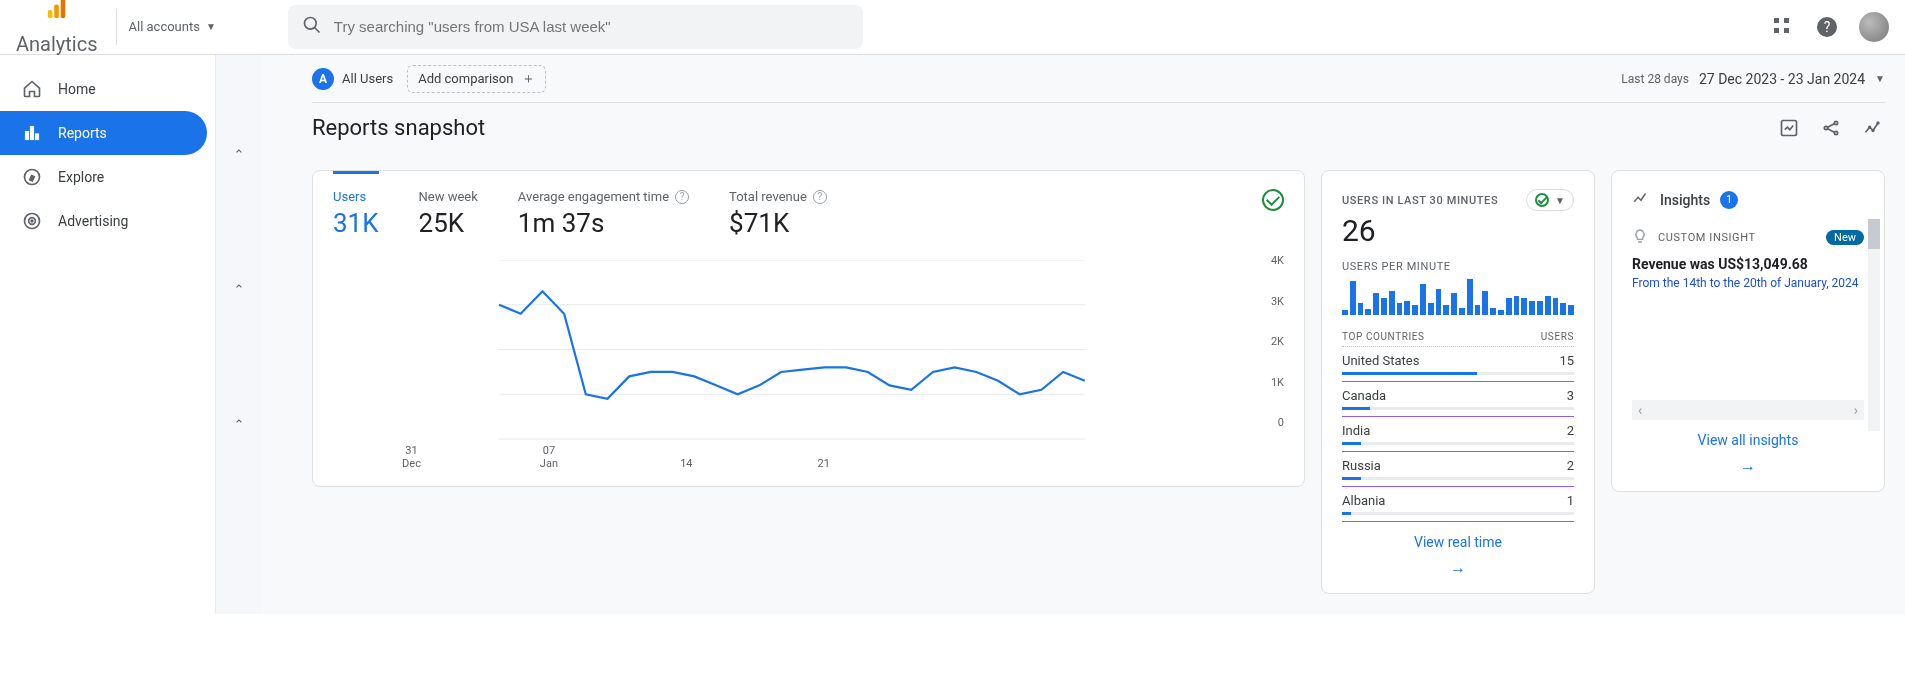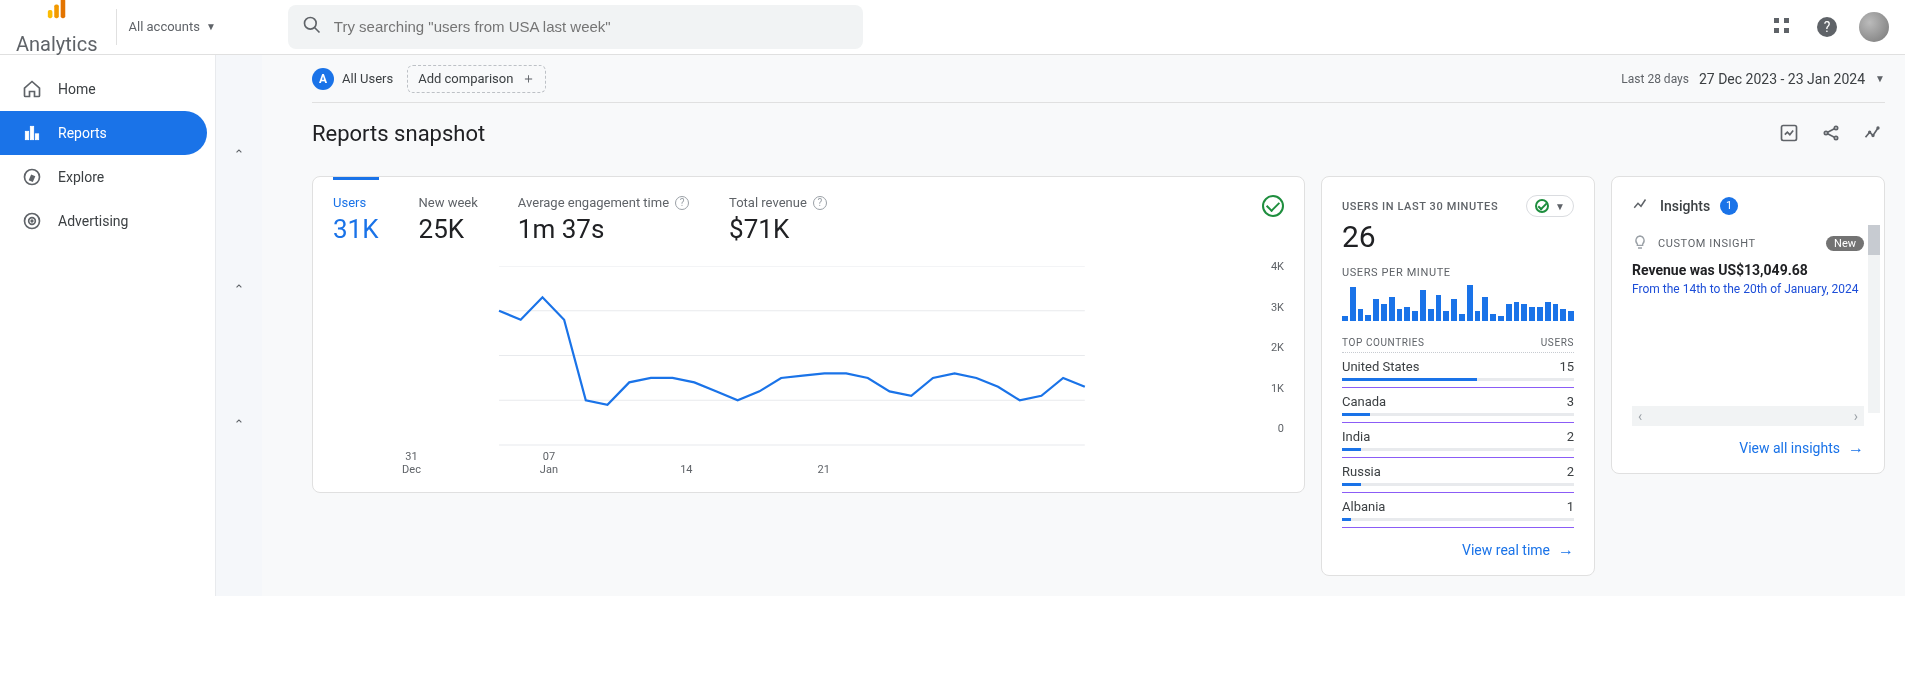--- a/index.html
+++ b/index.html
@@ -39,21 +39,21 @@
   .seg-badge { width:22px; height:22px; border-radius:50%; background:#1a73e8; color:#fff; font-size:12px; font-weight:700; display:flex; align-items:center; justify-content:center; }
   .seg-label { margin-left:8px; font-size:13px; color:#3c4043; }
   .add-comp { margin-left:14px; display:flex; align-items:center; gap:8px; padding:4px 10px; border:1px dashed #bdc1c6; border-radius:6px; font-size:13px; color:#3c4043; cursor:pointer; }
   .add-comp .plus { font-size:14px; color:#5f6368; }
   .date-picker { margin-left:auto; display:flex; align-items:center; gap:10px; cursor:pointer; }
   .date-picker .label { font-size:12px; color:#5f6368; }
   .date-picker .range { font-size:14px; color:#3c4043; }
   .date-picker .caret { font-size:10px; color:#5f6368; }
 
   
-  .title-row { display:flex; align-items:flex-start; margin-top:18px; }
+  .title-row { display:flex; align-items:flex-end; margin-top:12px; }
   .page-title { font-size:22px; color:#202124; }
   .title-actions { margin-left:auto; display:flex; gap:18px; }
   .title-actions .icon-btn svg { width:20px; height:20px; }
 
   
   .cards { display:flex; gap:16px; margin-top:30px; align-items:flex-start; }
   .card { background:#fff; border:1px solid #e0e0e0; border-radius:8px; padding:18px 20px 16px 20px; }
   .card.overview { flex:1; min-width:600px; }
   .card.realtime { width:274px; }
   .card.insights { width:274px; position:relative; }
@@ -84,32 +84,32 @@
   .rt-head .pill .caret { font-size:10px; color:#5f6368;}
   .rt-big { font-size:30px; margin-top:2px; }
   .rt-sub { font-size:11px; letter-spacing:0.6px; color:#5f6368; margin-top:12px; }
   .rt-bars { display:flex; align-items:flex-end; gap:2px; height:36px; margin-top:6px; }
   .rt-bars div { width:6px; background:#1a73e8; }
   .rt-table-head { display:flex; justify-content:space-between; font-size:10px; letter-spacing:0.6px; color:#5f6368; margin-top:16px; border-bottom:1px dotted #c7cbd1; padding-bottom:4px;}
   .rt-row { border-bottom:1px solid #8b5cf6; padding:6px 0 6px 0;}
   .rt-row .line1 { display:flex; justify-content:space-between; font-size:13px; color:#3c4043;}
   .rt-row .bar { height:3px; background:#e8eaed; margin-top:4px; position:relative;}
   .rt-row .bar .fill { height:100%; background:#1a73e8; }
-  .card-link { display:flex; justify-content:flex-end; align-items:center; gap:8px; color:#1a73e8; font-size:14px; margin-top:12px; cursor:pointer;}
+  .card-link { display:flex; justify-content:flex-end; align-items:center; gap:8px; color:#1a73e8; font-size:14px; margin-top:12px; cursor:pointer;flex-direction:column;}
   .card-link .arrow { font-size:16px;}
 
   
   .ins-head { display:flex; align-items:center; gap:10px; }
   .ins-head .spark svg { width:18px; height:18px; }
   .ins-head .title { font-size:14px; color:#3c4043; font-weight:500;}
   .ins-head .count { width:18px; height:18px; border-radius:50%; background:#1a73e8; color:#fff; font-size:11px; display:flex; align-items:center; justify-content:center;}
   .ins-sub { display:flex; align-items:center; gap:10px; margin-top:18px;}
   .ins-sub .bulb { color:#9aa0a6; }
   .ins-sub .label { font-size:11px; letter-spacing:0.6px; color:#5f6368;}
-  .ins-sub .new { margin-left:auto; background:#737373; color:#fff; font-size:11px; padding:1px 8px; border-radius:10px;}
+  .ins-sub .new { margin-left:auto; background:#0369a1; color:#fff; font-size:11px; padding:1px 8px; border-radius:10px;}
   .ins-title { font-size:14px; font-weight:700; margin-top:9px;}
   .ins-desc { font-size:12px; color:#1d4ed8; margin-top:4px;}
   .scrollbar-fake { position:absolute; right:4px; top:48px; width:12px; bottom:60px; background:#f1f3f4;}
   .scrollbar-thumb { width:100%; height:30px; background:#c7cbd1;}
   .ins-nav { display:flex; justify-content:space-between; color:#9aa0a6; margin-top:110px; font-size:14px; background:#f1f3f4; padding:2px 6px;}
 </style>
 </head>
 <body>
 
 <div class="top-bar">

